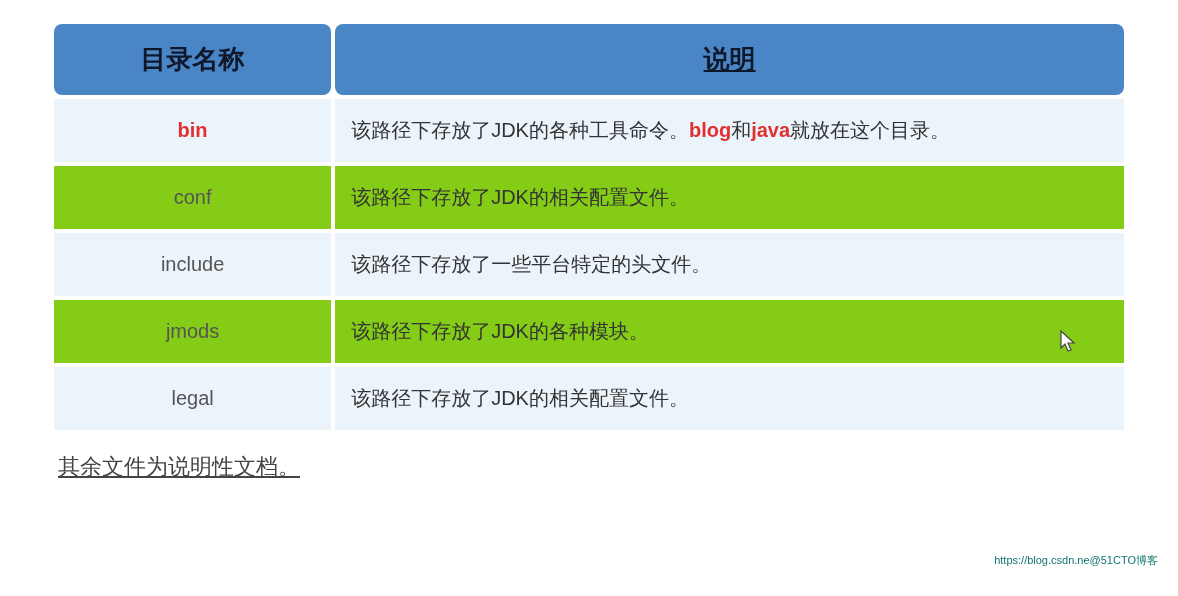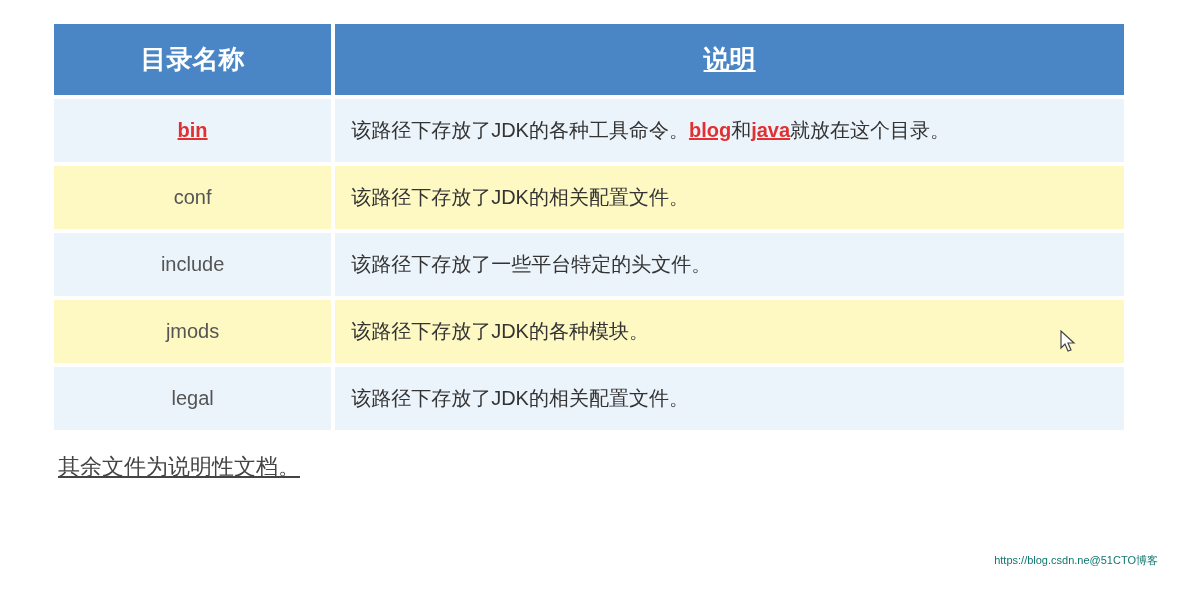--- a/index.html
+++ b/index.html
@@ -14,25 +14,26 @@
     .container {
       padding: 20px 50px;
     }
     table {
       width: 100%;
       border-collapse: separate;
       border-spacing: 4px;
     }
     th {
       background: #4a86c5;
-      color: #ffffff;
+      color: #0f172a;
       font-size: 26px;
       font-weight: bold;
       padding: 18px 10px;
       text-align: center;
+      border-radius: 8px;
     }
     th.col-name {
       width: 26%;
     }
     th.col-desc {
       width: 74%;
       text-decoration: underline;
     }
     td {
       font-size: 20px;
@@ -40,26 +41,25 @@
       color: #333;
     }
     td.name-cell {
       text-align: center;
       color: #555;
     }
     tr.odd td {
       background: #ecf4fb;
     }
     tr.even td {
-      background: #fef9c3;
+      background: #84cc16;
     }
     .red {
       color: #e03030;
       font-weight: bold;
-      text-decoration: underline;
     }
     .footnote {
       margin-top: 18px;
       font-size: 22px;
       color: #444;
       padding-left: 8px;
       text-decoration: underline;
     }
     .cursor {
       position: absolute;

